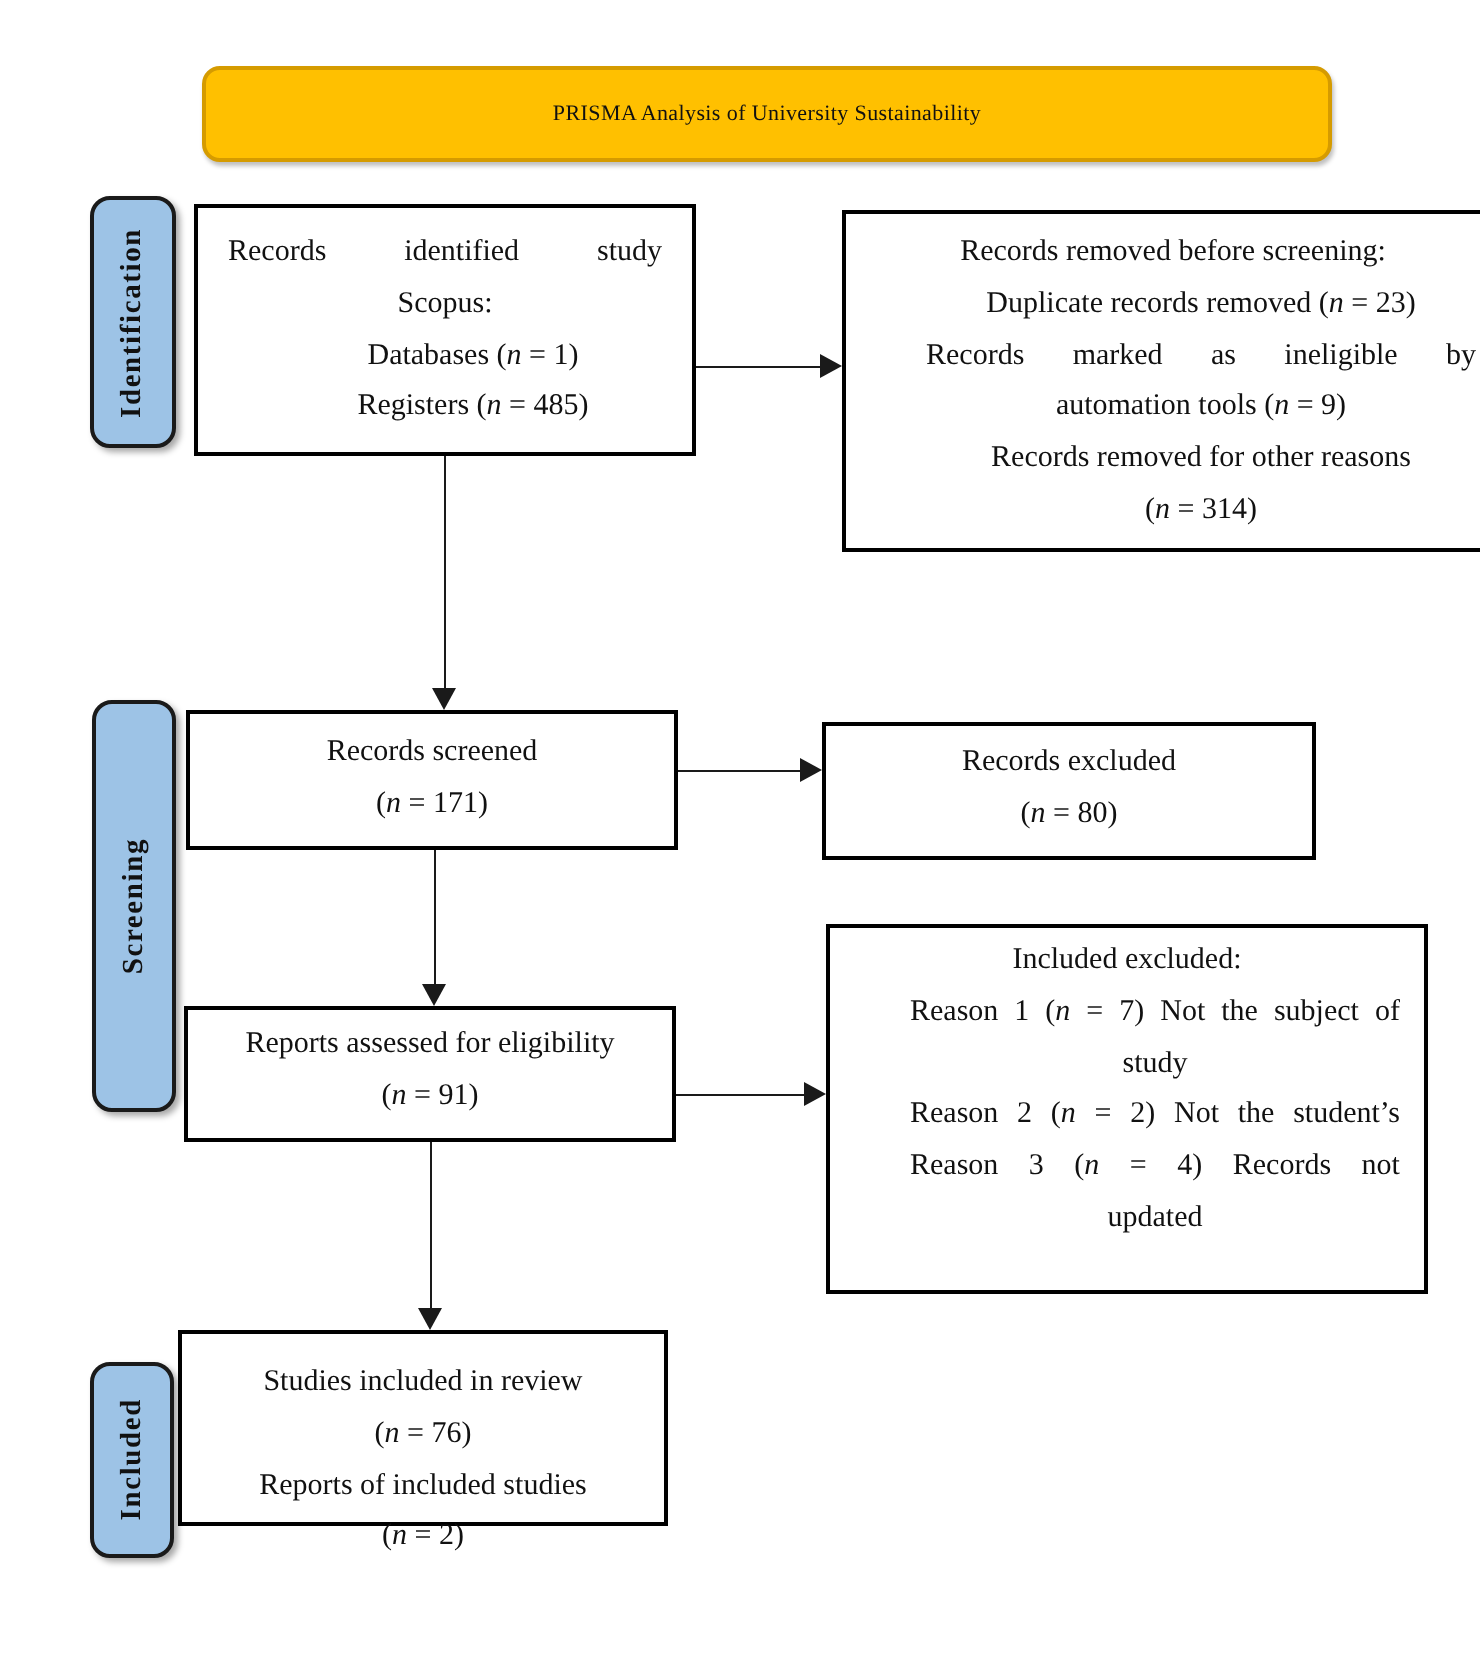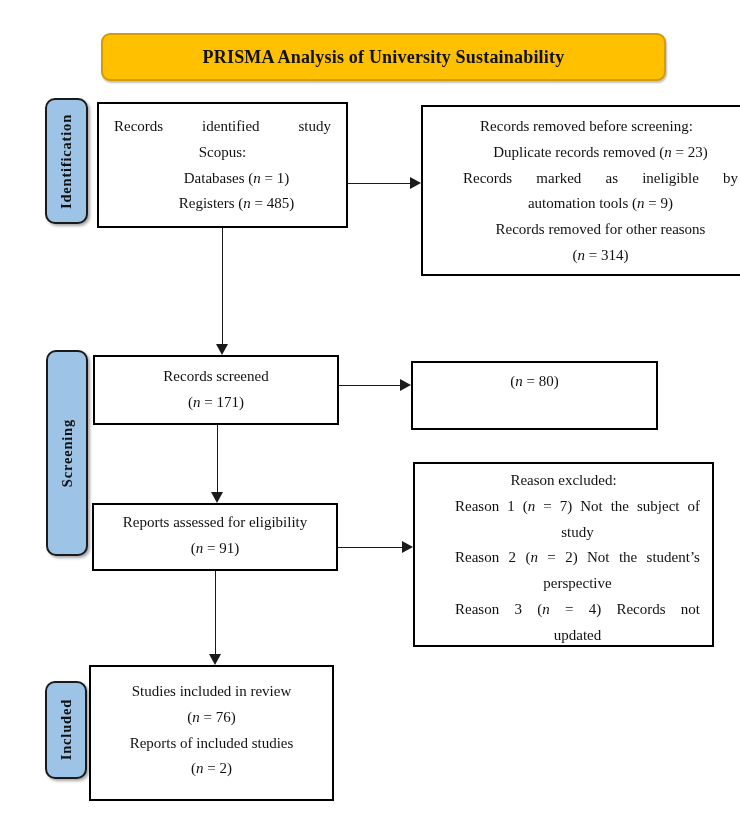--- a/index.html
+++ b/index.html
@@ -12,21 +12,21 @@
 
   
   .title-banner {
     position:absolute; left:101px; top:33px; width:565px; height:48px;
     background:var(--banner-fill,#FFC000);
     border:2px solid var(--banner-border,#D59B00);
     border-radius:9px;
     display:flex; align-items:center; justify-content:center;
     box-shadow:1px 2px 2px rgba(0,0,0,0.25);
   }
-  .title-banner span { font-weight:bold; font-size:18px; letter-spacing:0.2px; }
+  .title-banner span { font-weight:normal; font-size:11px; letter-spacing:0.2px; }
 
   
   .stage-tab {
     position:absolute; background:var(--stage-fill,#9DC3E6);
     border:2px solid var(--stage-border,#1a1a1a); border-radius:10px;
     display:flex; align-items:center; justify-content:center;
     box-shadow:2px 2px 3px rgba(0,0,0,0.35);
   }
   .stage-tab span {
     writing-mode:vertical-rl; transform:rotate(180deg);
@@ -41,21 +41,21 @@
     position:absolute; background:#fff;
     border:2px solid var(--box-border,#000);
     font-size:15px; line-height:1.72;text-align:center;
   }
   #box-records-identified { left:97px;  top:102px; width:251px; height:126px; padding:10px 15px; }
   #box-records-removed    { left:421px; top:105px; width:331px; height:171px; padding:7px 12px;  }
   #box-records-screened   { left:93px;  top:355px; width:246px; height:70px;  padding:7px 15px;  border-width:2.5px; }
   #box-records-excluded   { left:411px; top:361px; width:247px; height:69px;  padding:6px 14px;  border-width:2.5px; }
   #box-reports-assessed   { left:92px;  top:503px; width:246px; height:68px;  padding:5px 25px;  border-width:2.5px; }
   #box-reports-excluded   { left:413px; top:462px; width:301px; height:185px; padding:4px 12px;  }
-  #box-studies-included   { left:89px;  top:665px; width:245px; height:136px; padding:12px 15px; border-width:2.5px; }
+  #box-studies-included   { left:89px;  top:665px; width:245px; height:98px; padding:12px 15px; border-width:2.5px; }
 
   .line { display:block; white-space:nowrap; }
   .line.indent { padding-left:28px; }
   .line.justify { display:flex; justify-content:space-between; white-space:normal; }
 
   
   .harrow { position:absolute; height:13px; }
   .harrow .shaft { position:absolute; left:0; right:9px; top:5.6px; border-top:1.6px solid var(--arrow,#1a1a1a); }
   .harrow .head  { position:absolute; right:0; top:0; width:0; height:0;
                    border-left:11px solid var(--arrow,#1a1a1a);
@@ -114,28 +114,29 @@
       </div>
       <div class="line indent">automation tools (<i>n</i> = 9)</div>
       <div class="line indent">Records removed for other reasons</div>
       <div class="line indent">(<i>n</i> = 314)</div>
     </div>
   <div class="flow-box" id="box-records-screened">
       <div class="line">Records screened</div>
       <div class="line">(<i>n</i> = 171)</div>
     </div>
   <div class="flow-box" id="box-records-excluded">
+      <div class="line">Records excluded</div>
       <div class="line">(<i>n</i> = 80)</div>
     </div>
   <div class="flow-box" id="box-reports-assessed">
       <div class="line">Reports assessed for eligibility</div>
       <div class="line">(<i>n</i> = 91)</div>
     </div>
   <div class="flow-box" id="box-reports-excluded">
-      <div class="line">Reason excluded:</div>
+      <div class="line">Included excluded:</div>
       <div class="line indent justify">
         <span>Reason</span>
         <span>1</span>
         <span>(<i>n</i></span>
         <span>=</span>
         <span>7)</span>
         <span>Not</span>
         <span>the</span>
         <span>subject</span>
         <span>of</span>
@@ -144,21 +145,20 @@
       <div class="line indent justify">
         <span>Reason</span>
         <span>2</span>
         <span>(<i>n</i></span>
         <span>=</span>
         <span>2)</span>
         <span>Not</span>
         <span>the</span>
         <span>student’s</span>
       </div>
-      <div class="line indent">perspective</div>
       <div class="line indent justify">
         <span>Reason</span>
         <span>3</span>
         <span>(<i>n</i></span>
         <span>=</span>
         <span>4)</span>
         <span>Records</span>
         <span>not</span>
       </div>
       <div class="line indent">updated</div>

